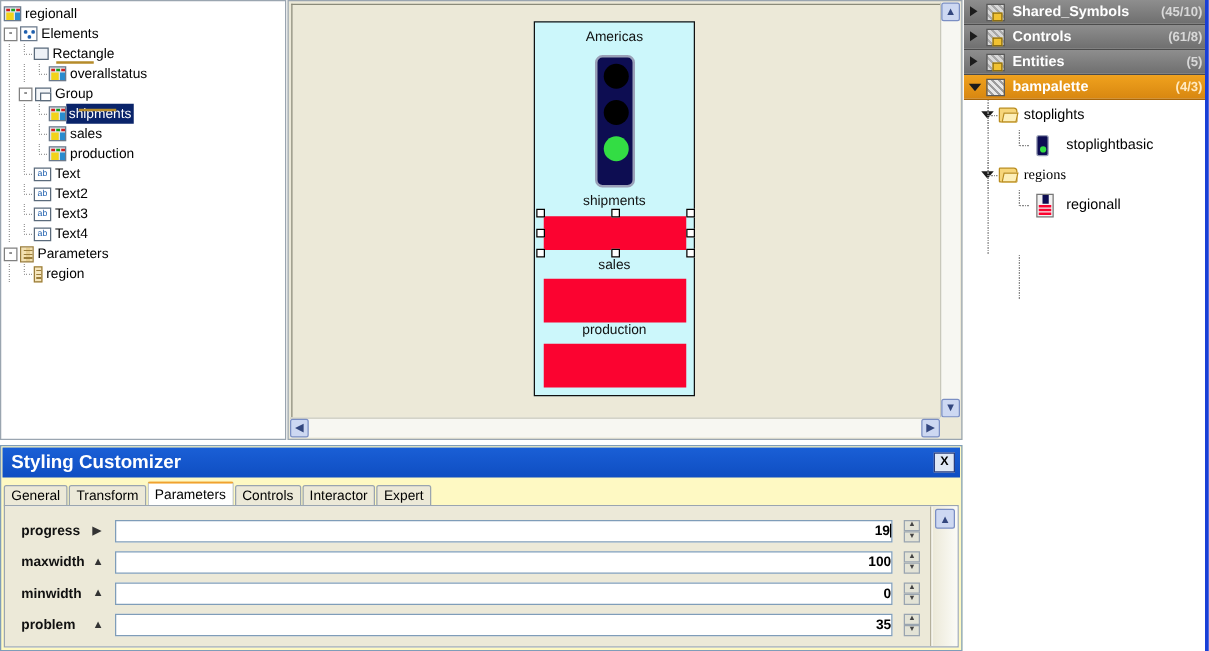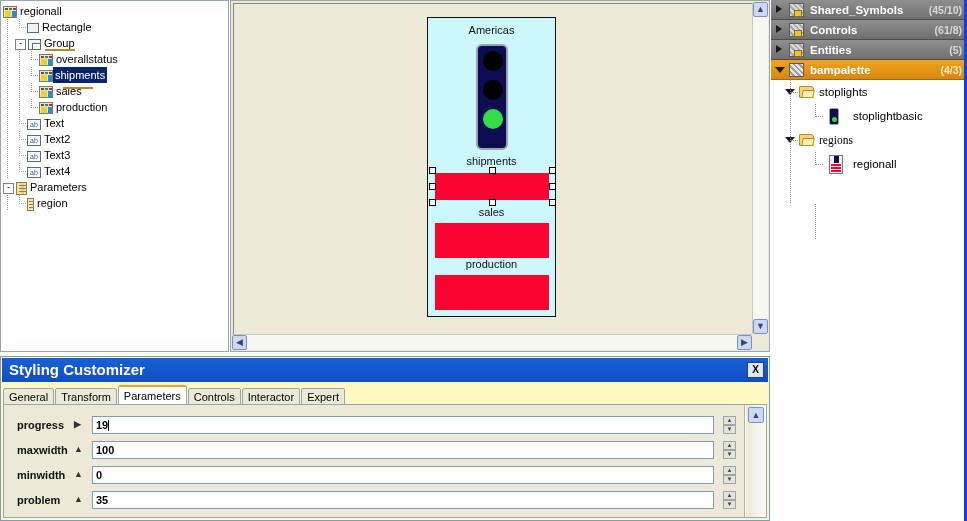--- a/index.html
+++ b/index.html
@@ -137,21 +137,21 @@
     background:#ffffff;border:1px solid #9aa5b0;box-sizing:border-box;overflow:hidden;
   }
   #paramgrid{position:absolute;left:0;top:0;right:21px;bottom:0;background:#ece9d8;
     border-right:1px solid #b5b09c;box-sizing:border-box;padding-top:9px;font-weight:bold;}
   .prow{height:25px;position:relative;}
   .pname{position:absolute;left:13px;top:5px;font-size:11px;color:#111;}
   .parrow{position:absolute;left:70px;top:5px;font-size:9px;color:#333;}
   .pinput{
     position:absolute;left:88px;right:30px;top:2px;height:18px;
     background:#ffffff;border:1px solid #7f9db9;box-sizing:border-box;
-    font-size:11px;line-height:16px;padding-left:3px;color:#000;
+    font-size:11px;line-height:16px;padding-left:3px;color:#000;text-align:right;
   }
   .caret{display:inline-block;width:1px;height:11px;background:#000;vertical-align:-2px;margin-left:0px;}
   .spin{position:absolute;right:8px;top:2px;width:13px;height:18px;}
   .spin div{
     height:9px;background:#e3e3d6;border:1px solid #9aa5b0;box-sizing:border-box;
     font-size:6px;line-height:7px;text-align:center;color:#444;
   }
   #pscroll{position:absolute;right:0;top:0;width:20px;bottom:0;
     background:linear-gradient(to right,#ece9d8,#fbfbf7);}
   #pscroll .sbbtn{top:2px;right:2px;width:16px;height:16px;}
@@ -210,23 +210,24 @@
   #rp-blank{position:absolute;left:0;top:260px;right:0;bottom:0;background:#ffffff;}
 </style>
 </head>
 <body>
 
 <div id="app">
 
   <div id="left-panel">
     <div class="tree" id="tree-root">
         <div class="tnode"><span class="ico ico-sym"><i class="d1"></i><i class="d2"></i><i class="d3"></i><i class="b1"></i><i class="b2"></i></span><span class="tlabel">regionall</span></div>
+        <div class="tnode"><span class="texp">-</span><span class="ico ico-elem"><i class="c1"></i><i class="c2"></i><i class="c3"></i></span><span class="tlabel">Elements</span></div>
         <div class="tnode"><span class="dash"></span><span class="dash elbow"></span><span class="ico ico-rect"></span><span class="tlabel">Rectangle</span></div>
+        <div class="tnode"><span class="dash"></span><span class="dash"></span><span class="dash elbow"></span><span class="ico ico-sym"><i class="d1"></i><i class="d2"></i><i class="d3"></i><i class="b1"></i><i class="b2"></i></span><span class="tlabel">overallstatus</span></div>
         <div class="tnode"><span class="dash"></span><span class="texp">-</span><span class="ico ico-group"></span><span class="tlabel">Group</span></div>
-        <div class="tnode"><span class="dash"></span><span class="dash"></span><span class="dash elbow"></span><span class="ico ico-sym"><i class="d1"></i><i class="d2"></i><i class="d3"></i><i class="b1"></i><i class="b2"></i></span><span class="tlabel">overallstatus</span></div>
         <div class="tnode"><span class="dash"></span><span class="dash"></span><span class="dash elbow"></span><span class="ico ico-sym"><i class="d1"></i><i class="d2"></i><i class="d3"></i><i class="b1"></i><i class="b2"></i></span><span class="tlabel sel">shipments</span></div>
         <div class="tnode"><span class="dash"></span><span class="dash"></span><span class="dash elbow"></span><span class="ico ico-sym"><i class="d1"></i><i class="d2"></i><i class="d3"></i><i class="b1"></i><i class="b2"></i></span><span class="tlabel">sales</span></div>
         <div class="tnode"><span class="dash"></span><span class="dash"></span><span class="dash elbow"></span><span class="ico ico-sym"><i class="d1"></i><i class="d2"></i><i class="d3"></i><i class="b1"></i><i class="b2"></i></span><span class="tlabel">production</span></div>
         <div class="tnode"><span class="dash"></span><span class="dash elbow"></span><span class="ico ico-text">ab</span><span class="tlabel">Text</span></div>
         <div class="tnode"><span class="dash"></span><span class="dash elbow"></span><span class="ico ico-text">ab</span><span class="tlabel">Text2</span></div>
         <div class="tnode"><span class="dash"></span><span class="dash elbow"></span><span class="ico ico-text">ab</span><span class="tlabel">Text3</span></div>
         <div class="tnode"><span class="dash"></span><span class="dash elbow"></span><span class="ico ico-text">ab</span><span class="tlabel">Text4</span></div>
         <div class="tnode"><span class="texp">-</span><span class="ico ico-params"></span><span class="tlabel">Parameters</span></div>
         <div class="tnode"><span class="dash"></span><span class="dash elbow"></span><span class="ico ico-param1"></span><span class="tlabel">region</span></div>
       </div>

